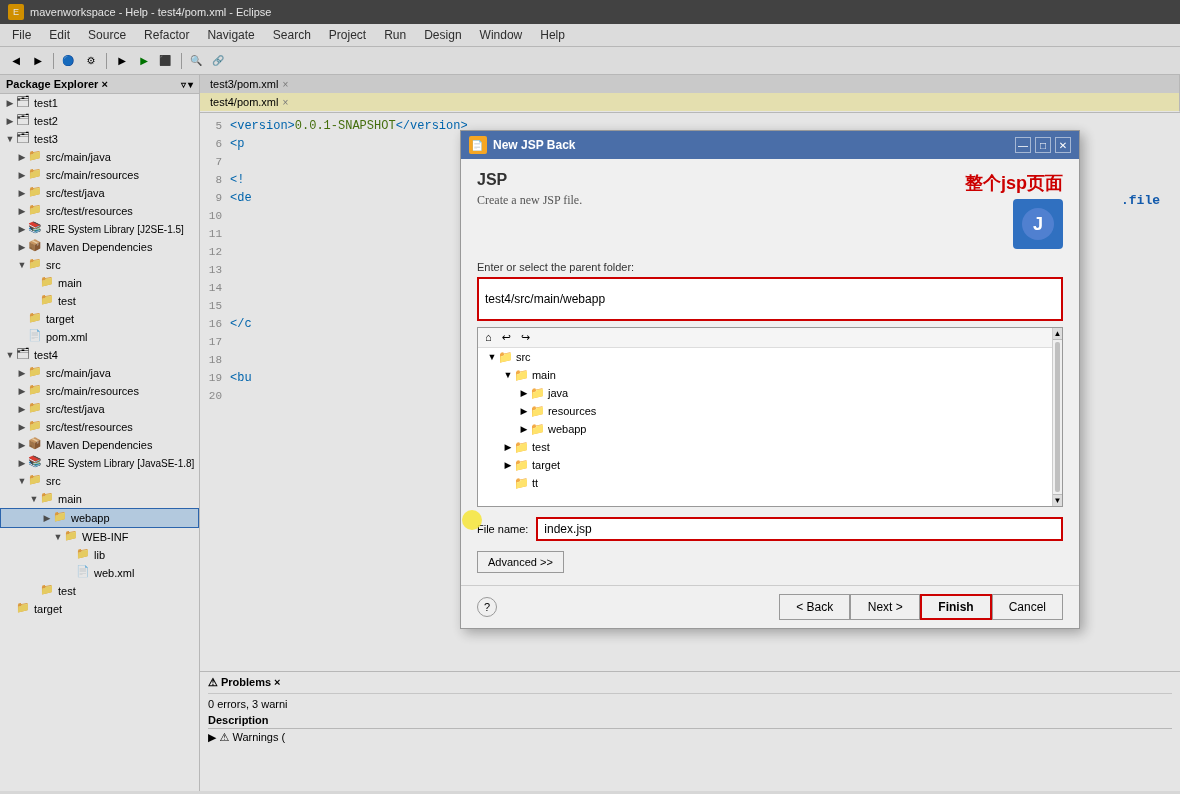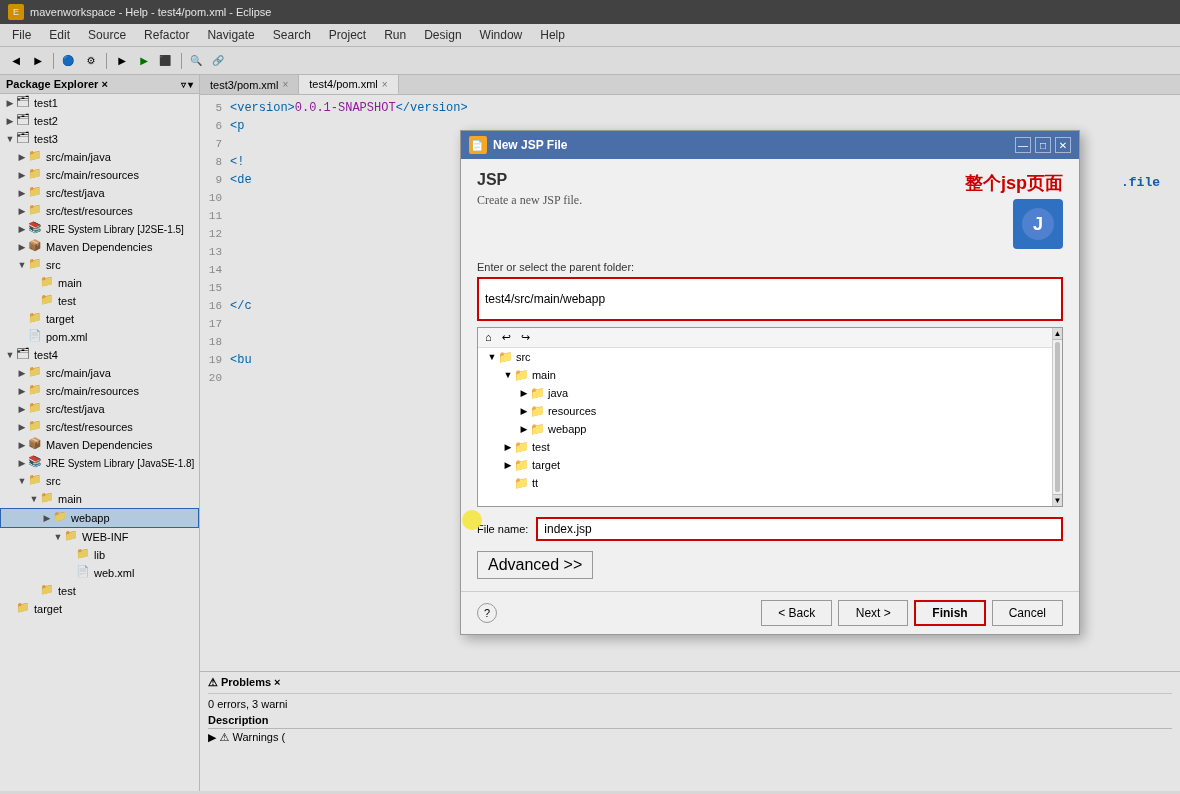--- a/index.html
+++ b/index.html
@@ -32,23 +32,23 @@
     .tree-icon { width: 16px; height: 16px; display: inline-block; margin-right: 2px; font-size: 11px; flex-shrink: 0; }
     .tree-label { font-size: 11px; text-align: center; }
     .indent-1 { padding-left: 4px; }
     .indent-2 { padding-left: 16px; }
     .indent-3 { padding-left: 28px; }
     .indent-4 { padding-left: 40px; }
     .indent-5 { padding-left: 52px; }
 
     
     .editor-area { flex: 1; background: #fff; display: flex; flex-direction: column; overflow: hidden; }
-    .tab-bar { display: flex; border-bottom: 1px solid #ccc; background: #e8e8e8; }
+    .tab-bar { display: flex; border-bottom: 1px solid #ccc; background: #e8e8e8; flex-direction: column; }
     .tab { padding: 3px 10px; font-size: 11px; border-right: 1px solid #ccc; cursor: pointer; background: #e0e0e0; display: flex; align-items: center; gap: 4px; }
-    .tab.active { background: #ffffff; border-bottom: 1px solid #fff; }
+    .tab.active { background: #fef9c3; border-bottom: 1px solid #fff; }
     .tab-close { font-size: 10px; color: #888; cursor: pointer; }
     .editor-content { flex: 1; overflow: auto; padding: 4px 0; font-family: 'Courier New', monospace; font-size: 12px; position: relative; }
     .code-line { display: flex; align-items: center; min-height: 18px; }
     .line-num { width: 30px; text-align: right; color: #999; font-size: 11px; padding-right: 8px; flex-shrink: 0; user-select: none; }
     .line-content { color: #333; }
     .xml-tag { color: #0070c0; }
 
     
     .bottom-panel { height: 120px; border-top: 1px solid #ccc; background: #fff; }
     .bottom-tabs { display: flex; background: #e8e8e8; border-bottom: 1px solid #ccc; }
@@ -76,24 +76,24 @@
     .folder-item { display: flex; align-items: center; padding: 2px 4px; cursor: pointer; font-size: 11px; }
     .folder-arrow { width: 12px; text-align: center; font-size: 9px; }
     .folder-icon { color: #e8a000; margin-right: 3px; font-size: 12px; }
     .folder-scrollbar { position: absolute; right: 0; top: 0; width: 10px; height: 100%; background: #f0f0f0; border-left: 1px solid #ccc; display: flex; flex-direction: column; }
     .scrollbar-up { height: 12px; background: #ddd; border-bottom: 1px solid #bbb; cursor: pointer; display: flex; align-items: center; justify-content: center; font-size: 8px; }
     .scrollbar-down { height: 12px; background: #ddd; border-top: 1px solid #bbb; cursor: pointer; display: flex; align-items: center; justify-content: center; font-size: 8px; margin-top: auto; }
     .scrollbar-thumb { flex: 1; background: #c0c0c0; margin: 2px; border-radius: 2px; }
     .file-name-row { display: flex; align-items: center; gap: 8px; margin-bottom: 10px; }
     .file-name-label { font-size: 11px; white-space: nowrap; }
     .file-name-input { flex: 1; border: 1px solid #7a9fd4; background: #fff; padding: 3px 6px; font-size: 12px; outline: none; }
-    .advanced-btn { background: #f0f0f0; border: 1px solid #999; padding: 4px 10px; font-size: 16px; cursor: pointer; }
+    .advanced-btn { background: #f0f0f0; border: 1px solid #999; padding: 4px 10px; font-size: 11px; cursor: pointer; }
     .dialog-footer { display: flex; align-items: center; justify-content: space-between; padding: 8px 16px; border-top: 1px solid #ccc; background: #f0f0f0; }
     .footer-help { width: 20px; height: 20px; border: 1px solid #999; border-radius: 50%; display: flex; align-items: center; justify-content: center; font-size: 11px; cursor: pointer; }
-    .footer-buttons { display: flex; gap: 6px; }
+    .footer-buttons { display: flex; }
     .footer-btn { padding: 4px 16px; font-size: 12px; border: 1px solid #999; background: #f0f0f0; cursor: pointer; min-width: 70px; }
     .footer-btn.primary { background: #f0f0f0; border: 2px solid #cc0000; font-weight: bold; }
 
     
     .cursor-dot { position: absolute; width: 20px; height: 20px; background: #f5e642; border-radius: 50%; z-index: 200; pointer-events: none; opacity: 0.9; }
 
     .indent-f1 { padding-left: 8px; }
     .indent-f2 { padding-left: 24px; }
     .indent-f3 { padding-left: 40px; }
   </style>
@@ -308,21 +308,21 @@
       <div class="tab active">
         <span>test4/pom.xml</span>
         <span class="tab-close">×</span>
       </div>
     </div>
 
     <div class="editor-content">
 
       <div class="code-line">
         <span class="line-num">5</span>
-        <span class="line-content"><span class="xml-tag">&lt;version&gt;</span><span style="color:#a21caf">0.0.1-SNAPSHOT</span><span class="xml-tag">&lt;/version&gt;</span></span>
+        <span class="line-content"><span class="xml-tag">&lt;version&gt;</span><span style="color:#4d7c0f">0.0.1-SNAPSHOT</span><span class="xml-tag">&lt;/version&gt;</span></span>
       </div>
       <div class="code-line">
         <span class="line-num">6</span>
         <span class="line-content"><span class="xml-tag">&lt;p</span></span>
       </div>
       <div class="code-line">
         <span class="line-num">7</span>
         <span class="line-content"></span>
       </div>
       <div class="code-line">
@@ -395,21 +395,21 @@
     </div>
   </div>
 </div>
 
 <div class="dialog-overlay">
   <div class="dialog">
 
     <div class="dialog-titlebar">
       <div class="dialog-title-left">
         <div class="dialog-title-icon">📄</div>
-        <span>New JSP File</span>
+        <span>New JSP Back</span>
       </div>
       <div class="dialog-controls">
         <button class="dialog-ctrl-btn">—</button>
         <button class="dialog-ctrl-btn">□</button>
         <button class="dialog-ctrl-btn">✕</button>
       </div>
     </div>
 
     <div class="dialog-body">
 

